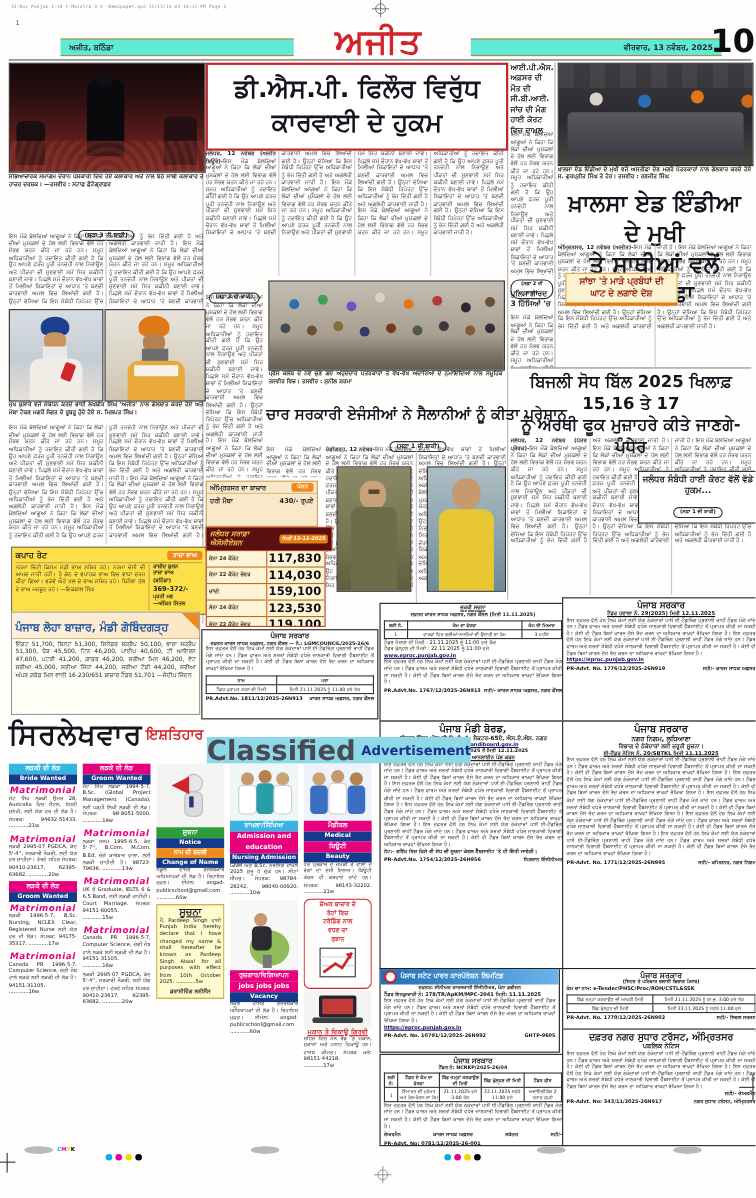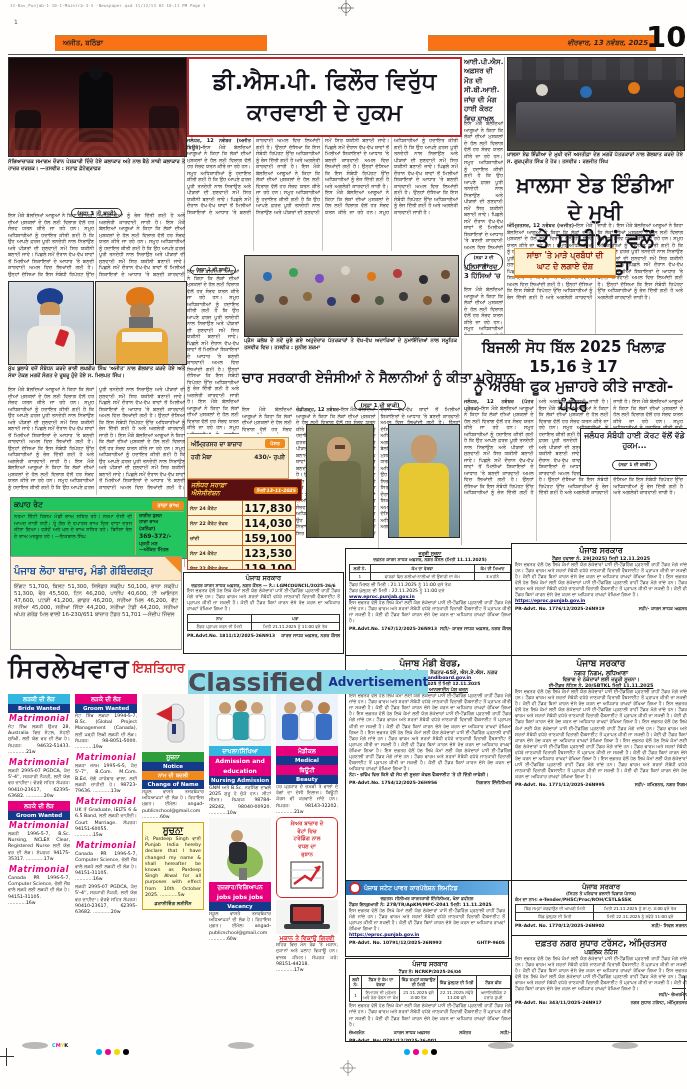--- a/index.html
+++ b/index.html
@@ -12,21 +12,21 @@
   .c4{column-count:4;column-gap:5px;column-rule:1px solid #c6c6c6;}
   .dl{font-weight:bold;}
   .hd{font-weight:bold;color:#14141f;}
   .cap{font-size:5.2px;font-weight:bold;line-height:1.3;color:#101010;text-align:justify;overflow:hidden;}
   .pill{display:inline-block;border:1px solid #333;border-radius:8px;background:#fff;
         font-size:5.5px;font-weight:bold;padding:0 5px;line-height:8px;color:#111;}
   .pillwrap{text-align:center;}
   .vr{width:1px;background:#b3b3b3;}
   .hrule{height:1px;background:#555;}
   .photo{border:1px solid #2a2a2a;overflow:hidden;}
-  .tan{background:#f97316;border-top:1px solid #b08a42;border-bottom:1px solid #b08a42;
+  .tan{background:#5eead4;border-top:1px solid #b08a42;border-bottom:1px solid #b08a42;
        font-size:7px;font-weight:bold;color:#222;display:flex;align-items:center;}
   .slug{font-family:"DejaVu Sans Mono",monospace;font-size:4px;color:#8a8a8a;letter-spacing:.2px;}
   .masthead{font-size:31px;font-weight:bold;color:#d0252c;letter-spacing:1px;}
   .pageno{font-size:29px;font-weight:bold;color:#0d0d0d;}
   .nbox{border:1px solid #1f1f1f;background:#fffffe;overflow:hidden;font-size:4.6px;line-height:1.32;color:#101010;padding:2px 3px;}
   .ntitle{text-align:center;font-weight:bold;font-size:8px;line-height:1.2;}
   .nsub{text-align:center;font-weight:bold;font-size:5.2px;line-height:1.25;}
   .nref{text-align:center;font-weight:bold;font-size:4.8px;text-decoration:underline;}
   .nlink{font-weight:bold;text-decoration:underline;color:#101060;}
   .prline{display:flex;justify-content:space-between;font-weight:bold;font-size:4.5px;margin-top:2px;}
@@ -58,21 +58,22 @@
   <div class="abs" style="left:14px;top:18px;font-size:6px;color:#555;">1</div>
   <svg class="abs" style="left:338px;top:0px;" width="16" height="16">
     <circle cx="8" cy="8" r="4.5" fill="none" stroke="#666" stroke-width="0.8"></circle>
     <line x1="8" y1="0" x2="8" y2="16" stroke="#666" stroke-width="0.8"></line>
     <line x1="0" y1="8" x2="16" y2="8" stroke="#666" stroke-width="0.8"></line>
   </svg>
 
   <div class="abs tan" style="left:55px;top:35px;width:196px;height:14px;padding:0 8px;">
     <span>ਅਜੀਤ, ਬਠਿੰਡਾ</span>
   </div>
-  <div class="abs tan" style="left:428px;top:35px;width:212px;height:14px;justify-content:flex-end;padding:0 8px;font-style:italic;">
+  <div class="abs masthead" style="left:283px;top:20px;width:122px;text-align:center;">ਅਜੀਤ</div>
+  <div class="abs tan" style="left:428px;top:35px;width:212px;height:14px;justify-content:flex-end;padding:0 8px;">
     <span>ਵੀਰਵਾਰ, 13 ਨਵੰਬਰ, 2025</span>
   </div>
   <div class="abs pageno" style="left:646px;top:20px;">10</div>
   <div class="abs hrule" style="left:8px;top:54px;width:675px;"></div>
 
   <div class="abs vr" style="left:184px;top:57px;height:510px;"></div>
   <div class="abs vr" style="left:461px;top:57px;height:488px;"></div>
   <div class="abs vr" style="left:504px;top:57px;height:278px;"></div>
 
   <div class="abs photo" style="left:8px;top:57px;width:177px;height:98px;background:linear-gradient(180deg,#14090b 0%,#2f1013 35%,#5c1d1c 70%,#83302a 100%);">
@@ -97,21 +98,21 @@
   <div class="abs photo" style="left:95px;top:281px;width:90px;height:82px;background:linear-gradient(180deg,#e7e3da 0%,#d9d2c4 60%,#cfc4b0 100%);">
     <div style="position:absolute;left:30px;top:5px;width:28px;height:20px;border-radius:50% 50% 40% 40%;background:#e07818;"></div>
     <div style="position:absolute;left:34px;top:21px;width:20px;height:17px;border-radius:40%;background:#b5814e;"></div>
     <div style="position:absolute;left:33px;top:35px;width:24px;height:14px;background:#6e6e70;"></div>
     <div style="position:absolute;left:20px;top:46px;width:52px;height:36px;border-radius:10px 10px 0 0;background:#e8a83c;"></div>
     <div style="position:absolute;left:26px;top:50px;width:40px;height:10px;background:#f5f2ea;"></div>
   </div>
   <div class="abs cap" style="left:8px;top:365px;width:177px;height:18px;">ਮੁੱਖ ਬੁਲਾਰੇ ਵਜੋਂ ਸੰਬੋਧਨ ਕਰਦੇ ਭਾਈ ਲਖਬੀਰ ਸਿੰਘ 'ਅਜੀਤ' ਨਾਲ ਗੱਲਬਾਤ ਕਰਦੇ ਹੋਏ ਅਤੇ ਮੱਥਾ ਟੇਕਣ ਮਗਰੋਂ ਸੰਗਤ ਦੇ ਰੂਬਰੂ ਹੁੰਦੇ ਹੋਏ ਸ. ਮਿਲਪਤ ਸਿੰਘ।</div>
   <div class="abs t c2" style="left:8px;top:386px;width:177px;height:109px;">ਇਸ ਮੌਕੇ ਬੋਲਦਿਆਂ ਆਗੂਆਂ ਨੇ ਕਿਹਾ ਕਿ ਲੋਕਾਂ ਦੀਆਂ ਮੁਸ਼ਕਲਾਂ ਦੇ ਹੱਲ ਲਈ ਵਿਭਾਗ ਵੱਲੋਂ ਹਰ ਸੰਭਵ ਯਤਨ ਕੀਤੇ ਜਾ ਰਹੇ ਹਨ। ਸਮੂਹ ਅਧਿਕਾਰੀਆਂ ਨੂੰ ਹਦਾਇਤ ਕੀਤੀ ਗਈ ਹੈ ਕਿ ਉਹ ਆਪਣੇ ਫ਼ਰਜ਼ ਪੂਰੀ ਤਨਦੇਹੀ ਨਾਲ ਨਿਭਾਉਣ ਅਤੇ ਪੀੜਤਾਂ ਦੀ ਸੁਣਵਾਈ ਸਮੇਂ ਸਿਰ ਯਕੀਨੀ ਬਣਾਈ ਜਾਵੇ। ਪਿਛਲੇ ਸਮੇਂ ਦੌਰਾਨ ਵੱਖ-ਵੱਖ ਥਾਵਾਂ ਤੋਂ ਮਿਲੀਆਂ ਸ਼ਿਕਾਇਤਾਂ ਦੇ ਆਧਾਰ 'ਤੇ ਬਣਦੀ ਕਾਰਵਾਈ ਅਮਲ ਵਿਚ ਲਿਆਂਦੀ ਗਈ ਹੈ। ਉਨ੍ਹਾਂ ਦੱਸਿਆ ਕਿ ਇਸ ਸੰਬੰਧੀ ਰਿਪੋਰਟ ਉੱਚ ਅਧਿਕਾਰੀਆਂ ਨੂੰ ਭੇਜ ਦਿੱਤੀ ਗਈ ਹੈ ਅਤੇ ਅਗਲੇਰੀ ਕਾਰਵਾਈ ਜਾਰੀ ਹੈ। ਇਸ ਮੌਕੇ ਬੋਲਦਿਆਂ ਆਗੂਆਂ ਨੇ ਕਿਹਾ ਕਿ ਲੋਕਾਂ ਦੀਆਂ ਮੁਸ਼ਕਲਾਂ ਦੇ ਹੱਲ ਲਈ ਵਿਭਾਗ ਵੱਲੋਂ ਹਰ ਸੰਭਵ ਯਤਨ ਕੀਤੇ ਜਾ ਰਹੇ ਹਨ। ਸਮੂਹ ਅਧਿਕਾਰੀਆਂ ਨੂੰ ਹਦਾਇਤ ਕੀਤੀ ਗਈ ਹੈ ਕਿ ਉਹ ਆਪਣੇ ਫ਼ਰਜ਼ ਪੂਰੀ ਤਨਦੇਹੀ ਨਾਲ ਨਿਭਾਉਣ ਅਤੇ ਪੀੜਤਾਂ ਦੀ ਸੁਣਵਾਈ ਸਮੇਂ ਸਿਰ ਯਕੀਨੀ ਬਣਾਈ ਜਾਵੇ। ਪਿਛਲੇ ਸਮੇਂ ਦੌਰਾਨ ਵੱਖ-ਵੱਖ ਥਾਵਾਂ ਤੋਂ ਮਿਲੀਆਂ ਸ਼ਿਕਾਇਤਾਂ ਦੇ ਆਧਾਰ 'ਤੇ ਬਣਦੀ ਕਾਰਵਾਈ ਅਮਲ ਵਿਚ ਲਿਆਂਦੀ ਗਈ ਹੈ। ਉਨ੍ਹਾਂ ਦੱਸਿਆ ਕਿ ਇਸ ਸੰਬੰਧੀ ਰਿਪੋਰਟ ਉੱਚ ਅਧਿਕਾਰੀਆਂ ਨੂੰ ਭੇਜ ਦਿੱਤੀ ਗਈ ਹੈ ਅਤੇ ਅਗਲੇਰੀ ਕਾਰਵਾਈ ਜਾਰੀ ਹੈ। ਇਸ ਮੌਕੇ ਬੋਲਦਿਆਂ ਆਗੂਆਂ ਨੇ ਕਿਹਾ ਕਿ ਲੋਕਾਂ ਦੀਆਂ ਮੁਸ਼ਕਲਾਂ ਦੇ ਹੱਲ ਲਈ ਵਿਭਾਗ ਵੱਲੋਂ ਹਰ ਸੰਭਵ ਯਤਨ ਕੀਤੇ ਜਾ ਰਹੇ ਹਨ। ਸਮੂਹ ਅਧਿਕਾਰੀਆਂ ਨੂੰ ਹਦਾਇਤ ਕੀਤੀ ਗਈ ਹੈ ਕਿ ਉਹ ਆਪਣੇ ਫ਼ਰਜ਼ ਪੂਰੀ ਤਨਦੇਹੀ ਨਾਲ ਨਿਭਾਉਣ ਅਤੇ ਪੀੜਤਾਂ ਦੀ ਸੁਣਵਾਈ ਸਮੇਂ ਸਿਰ ਯਕੀਨੀ ਬਣਾਈ ਜਾਵੇ। ਪਿਛਲੇ ਸਮੇਂ ਦੌਰਾਨ ਵੱਖ-ਵੱਖ ਥਾਵਾਂ ਤੋਂ ਮਿਲੀਆਂ ਸ਼ਿਕਾਇਤਾਂ ਦੇ ਆਧਾਰ 'ਤੇ ਬਣਦੀ ਕਾਰਵਾਈ ਅਮਲ ਵਿਚ ਲਿਆਂਦੀ ਗਈ ਹੈ। ਉਨ੍ਹਾਂ ਦੱਸਿਆ ਕਿ ਇਸ ਸੰਬੰਧੀ ਰਿਪੋਰਟ ਉੱਚ ਅਧਿਕਾਰੀਆਂ ਨੂੰ ਭੇਜ ਦਿੱਤੀ ਗਈ ਹੈ ਅਤੇ ਅਗਲੇਰੀ ਕਾਰਵਾਈ ਜਾਰੀ ਹੈ। </div>
 
-  <div class="abs" style="left:10px;top:497px;width:170px;height:56px;border:1px solid #6b6b6b;background:#22c55e;padding:2px 3px;overflow:hidden;">
+  <div class="abs" style="left:10px;top:497px;width:170px;height:56px;border:1px solid #6b6b6b;background:#fde047;padding:2px 3px;overflow:hidden;">
     <div style="display:flex;justify-content:space-between;align-items:center;border-bottom:1px solid #c9a25a;padding-bottom:1px;">
       <span class="hd" style="font-size:7.5px;">ਕਪਾਹ ਰੇਟ</span>
       <span class="chip">ਤਾਜ਼ਾ ਭਾਅ</span>
     </div>
     <div style="display:flex;gap:3px;margin-top:1px;">
       <div class="t" style="width:118px;height:42px;">ਨਰਮਾ ਚਿੱਟੀ ਕਿਸਮ ਮੰਡੀ ਭਾਅ ਸਥਿਰ ਰਹੇ। ਨਰਮਾ ਦੇਸੀ ਦੀ ਆਮਦ ਜਾਰੀ ਰਹੀ। ਰੂੰ ਗੱਠ ਦੇ ਵਪਾਰਕ ਭਾਅ ਵਿਚ ਵਾਧਾ ਦਰਜ ਕੀਤਾ ਗਿਆ। ਵੜੇਵੇਂ ਅਤੇ ਖਲ ਦੇ ਭਾਅ ਸਥਿਰ ਰਹੇ। ਬਿਨੌਲਾ ਤੇਲ ਦੇ ਭਾਅ ਮਜ਼ਬੂਤ ਰਹੇ।   —ਇਕਬਾਲ ਸਿੰਘ</div>
       <div style="width:44px;border-left:1px solid #c9a25a;padding-left:3px;font-size:4.8px;font-weight:bold;line-height:1.35;">
         <div>ਰਾਸ਼ੀਦ ਬੁਲਨ</div>
         <div>ਤਾਜ਼ਾ ਭਾਅ</div>
         <div>(ਬਠਿੰਡਾ)</div>

